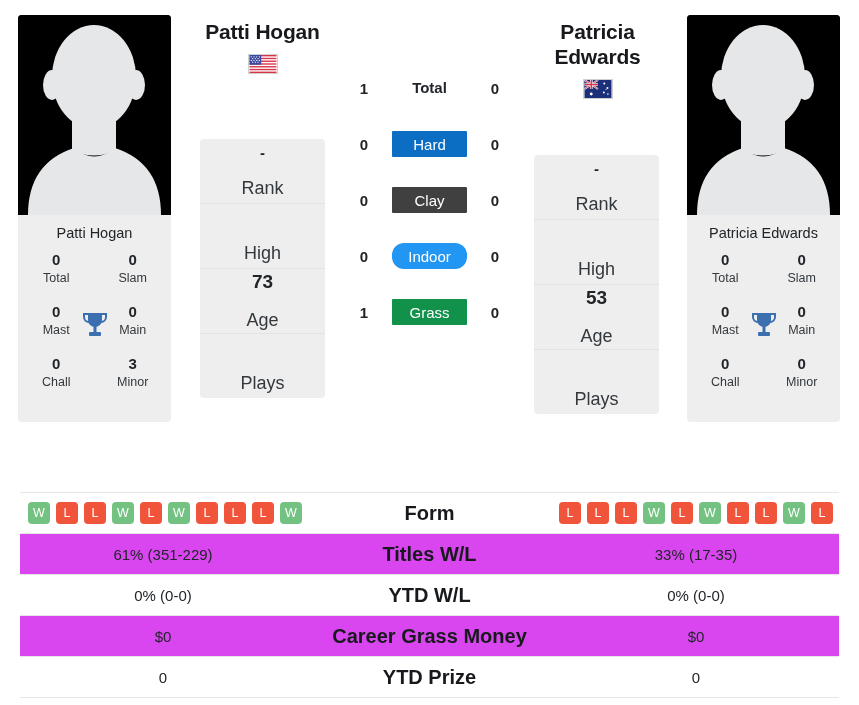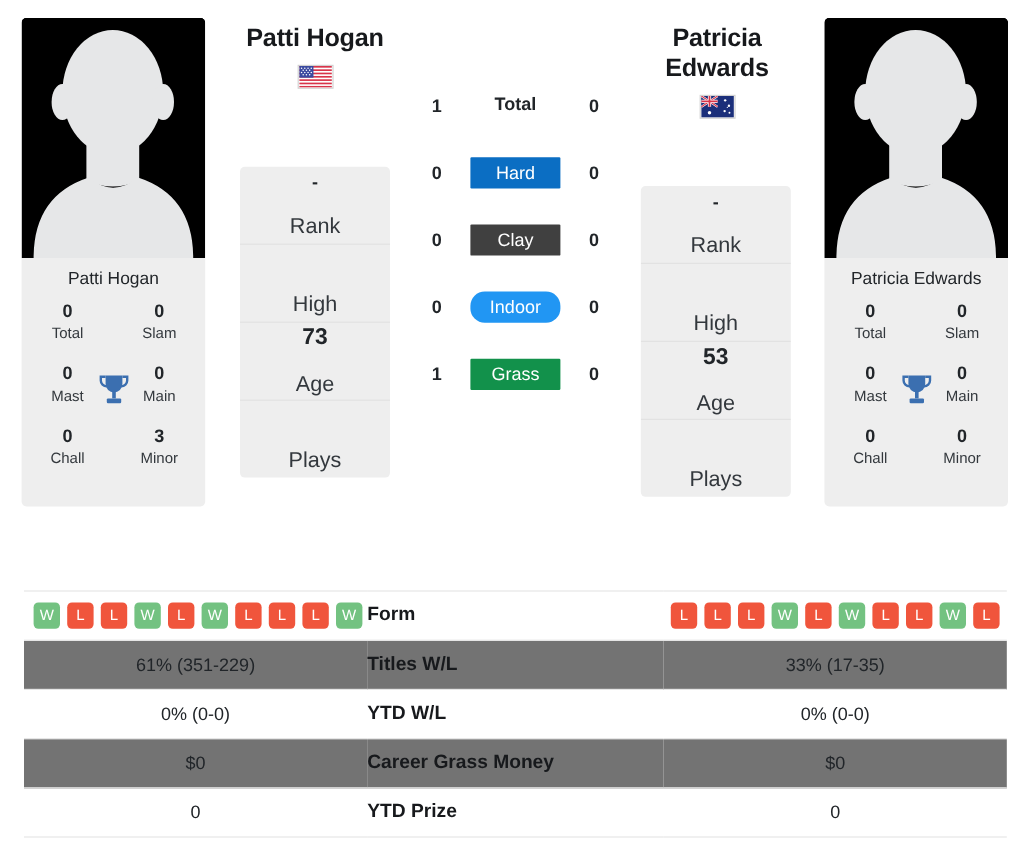--- a/index.html
+++ b/index.html
@@ -185,37 +185,37 @@
 
   
   .stats-table {
     position: absolute;
     top: 492px;
     left: 20px;
     width: 819px;
     border-collapse: collapse;
   }
   .stats-table tr { height: 41px; }
-  .stats-table tr.shaded { background: #737373; }
+  .stats-table tr.shaded { background: #d946ef; }
   .stats-table tr { border-top: 1px solid #e6e6e6; }
   .stats-table tr:last-child { border-bottom: 1px solid #e6e6e6; }
   .stats-table td {
     padding: 0;
     vertical-align: middle;
   }
   .col-side {
     width: 286px;
     text-align: center;
     font-size: 15px;
     color: #212529;
   }
   .col-mid {
     width: 247px;
-    text-align: left;
-    font-size: 16px;
+    text-align: center;
+    font-size: 20px;
     font-weight: bold;
     color: #17191c;
   }
 
   .form-strip {
     display: flex;
     gap: 6px;
     justify-content: flex-start;
     padding-left: 8px;
   }

